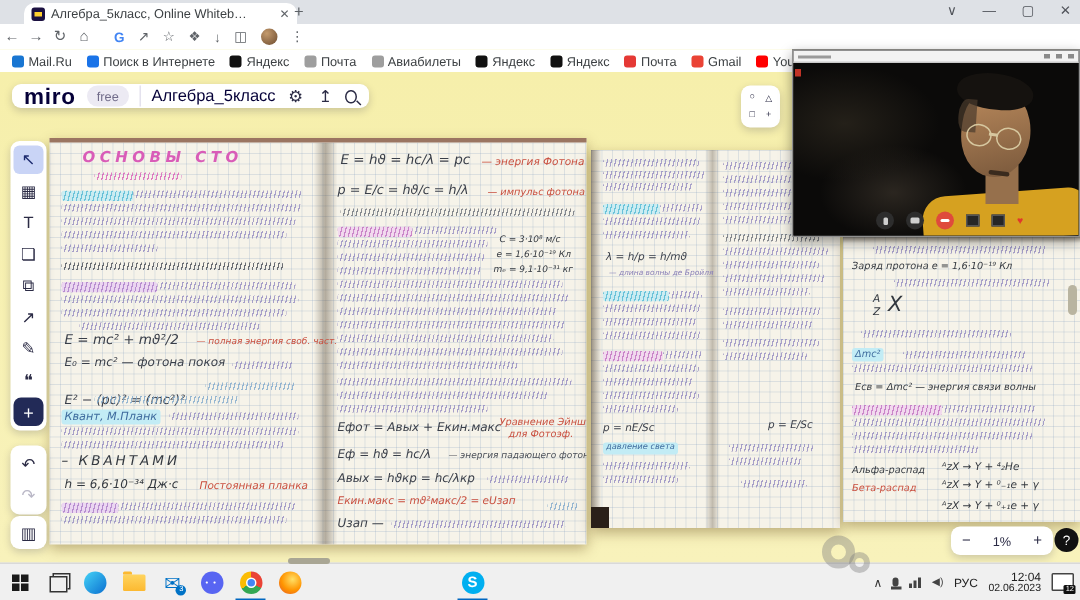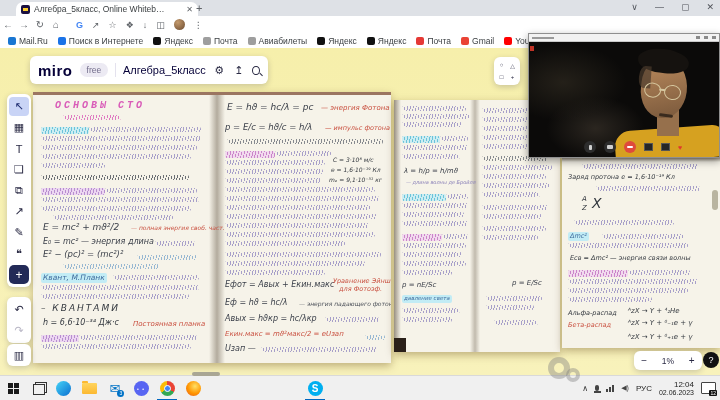--- a/index.html
+++ b/index.html
@@ -29,21 +29,21 @@
   #g-icon{color:#4285f4;font-weight:bold;}
   #profile-avatar{width:11px;height:11px;border-radius:50%;background:radial-gradient(circle at 35% 30%,#c49a6c,#6b4a2f);}
   #bookmarks{left:0;top:33px;width:720px;height:15px;background:#fff;border-bottom:1px solid #e8eaed;
     display:flex;align-items:center;gap:10px;padding-left:8px;overflow:hidden;}
   .bm{display:flex;align-items:center;gap:3px;font-size:8.5px;color:#3c4043;white-space:nowrap;}
   .bm i{width:8px;height:8px;border-radius:2px;display:block;}
 
   
   #board{left:0;top:48px;width:720px;height:327px;background:linear-gradient(#f6efab,#f8f2bb);overflow:hidden;}
   .panel{background:#fff;border-radius:6px;box-shadow:0 2px 6px rgba(5,0,56,.18);}
-  #miro-toolbar{left:8px;top:8px;width:222px;height:28px;display:flex;align-items:center;padding:0 8px;gap:7px;margin-left:22px;}
+  #miro-toolbar{left:8px;top:8px;width:222px;height:16px;display:flex;align-items:center;padding:0 8px;gap:7px;}
   #miro-logo{font-size:15px;font-weight:bold;color:#050038;letter-spacing:.5px;}
   #plan-badge{background:#eceaf3;color:#716c8a;font-size:8.5px;border-radius:8px;padding:2px 7px;}
   .vdiv{width:1px;height:14px;background:#e4e2ee;}
   #board-name{font-size:11px;color:#050038;}
   .tb-ic{font-size:11px;color:#2b2b45;width:16px;text-align:center;}
   .mag{width:7px;height:7px;border:1.4px solid #2b2b45;border-radius:50%;position:relative;display:inline-block;}
   .mag::after{content:"";position:absolute;left:6px;top:7px;width:4px;height:1.4px;background:#2b2b45;transform:rotate(45deg);}
   #mini-panel{left:494px;top:9px;width:22px;height:24px;display:grid;grid-template-columns:1fr 1fr;
     place-items:center;font-size:6px;color:#2b2b45;padding:2px;}
   #tool-panel{left:7px;top:46px;width:24px;padding:3px 0;display:flex;flex-direction:column;align-items:center;gap:2px;}
@@ -255,39 +255,39 @@
         <i style="background: rgb(26, 115, 232);"></i>
         <span>Перевести</span>
       </span>
     </div>
 
   <div class="abs" id="board">
 
     <div class="abs photo" id="photo1">
       <div class="gridpaper"></div>
       <div class="gutter"></div>
-    <div class="nl txt" style="left: 22px; top: 6px; color: rgb(217, 92, 184); font-size: 10px; font-weight: bold; letter-spacing: 3px; font-family: Liberation Mono, monospace;">ОСНОВЫ СТО</div>
+    <div class="nl txt" style="left: 22px; top: 6px; color: rgb(217, 92, 184); font-size: 10px; font-weight: bold; letter-spacing: 3px;">ОСНОВЫ СТО</div>
         <div class="nl scr" style="left: 30px; top: 20px; width: 58px; color: rgb(217, 92, 184);"></div>
         <div class="nl scr" style="left: 8px; top: 32px; width: 44px; color: rgb(73, 184, 214); background-color: rgb(194, 236, 245); padding: 1px 2px; border-radius: 2px;"></div>
         <div class="nl scr" style="left: 56px; top: 32px; width: 112px; color: rgb(147, 138, 193);"></div>
         <div class="nl scr" style="left: 8px; top: 41px; width: 160px; color: rgb(147, 138, 193);"></div>
         <div class="nl scr" style="left: 8px; top: 50px; width: 156px; color: rgb(147, 138, 193);"></div>
         <div class="nl scr" style="left: 8px; top: 59px; width: 150px; color: rgb(147, 138, 193);"></div>
         <div class="nl scr" style="left: 8px; top: 68px; width: 64px; color: rgb(147, 138, 193);"></div>
         <div class="nl scr" style="left: 8px; top: 80px; width: 148px; color: rgb(71, 76, 86);"></div>
         <div class="nl scr" style="left: 8px; top: 93px; width: 60px; color: rgb(168, 117, 201); background-color: rgb(234, 208, 244); padding: 1px 2px; border-radius: 2px;"></div>
         <div class="nl scr" style="left: 72px; top: 93px; width: 92px; color: rgb(147, 138, 193);"></div>
         <div class="nl scr" style="left: 8px; top: 102px; width: 158px; color: rgb(147, 138, 193);"></div>
         <div class="nl scr" style="left: 8px; top: 111px; width: 150px; color: rgb(147, 138, 193);"></div>
         <div class="nl scr" style="left: 20px; top: 120px; width: 120px; color: rgb(147, 138, 193);"></div>
         <div class="nl txt" style="left: 10px; top: 128px; color: rgb(58, 63, 73); font-size: 9px;">E = mc² + mϑ²/2</div>
         <div class="nl txt" style="left: 98px; top: 130px; color: rgb(201, 79, 63); font-size: 6px;">— полная энергия своб. част.</div>
-        <div class="nl txt" style="left: 10px; top: 143px; color: rgb(58, 63, 73); font-size: 8px;">E₀ = mc² — энергия длина</div>
+        <div class="nl txt" style="left: 10px; top: 143px; color: rgb(58, 63, 73); font-size: 8px;">E₀ = mc² — фотона покоя</div>
         <div class="nl scr" style="left: 122px; top: 146px; width: 40px; color: rgb(147, 138, 193);"></div>
-        <div class="nl txt" style="left: 10px; top: 155px; color: rgb(58, 63, 73); font-size: 8.5px;">E² − (pc)² = (mc²)²</div>
+        <div class="nl txt" style="left: 10px; top: 168px; color: rgb(58, 63, 73); font-size: 8.5px;">E² − (pc)² = (mc²)²</div>
         <div class="nl scr" style="left: 104px; top: 160px; width: 60px; color: rgb(127, 168, 204);"></div>
         <div class="nl scr" style="left: 30px; top: 169px; width: 96px; color: rgb(127, 168, 204);"></div>
         <div class="nl txt" style="left: 8px; top: 178px; color: rgb(63, 108, 158); background-color: rgb(194, 236, 245); padding: 1px 2px; border-radius: 2px; font-size: 7.5px;">Квант, М.Планк</div>
         <div class="nl scr" style="left: 80px; top: 180px; width: 86px; color: rgb(147, 138, 193);"></div>
         <div class="nl scr" style="left: 8px; top: 190px; width: 158px; color: rgb(147, 138, 193);"></div>
         <div class="nl scr" style="left: 8px; top: 199px; width: 148px; color: rgb(147, 138, 193);"></div>
         <div class="nl txt" style="left: 8px; top: 209px; color: rgb(51, 56, 63); font-size: 9px; letter-spacing: 2px;">– КВАНТАМИ</div>
         <div class="nl txt" style="left: 10px; top: 224px; color: rgb(51, 56, 63); font-size: 8px;">h = 6,6·10⁻³⁴ Дж·с</div>
         <div class="nl txt" style="left: 100px; top: 226px; color: rgb(201, 79, 63); font-size: 7px;">Постоянная планка</div>
         <div class="nl scr" style="left: 8px; top: 240px; width: 34px; color: rgb(168, 117, 201); background-color: rgb(234, 208, 244); padding: 1px 2px; border-radius: 2px;"></div>

